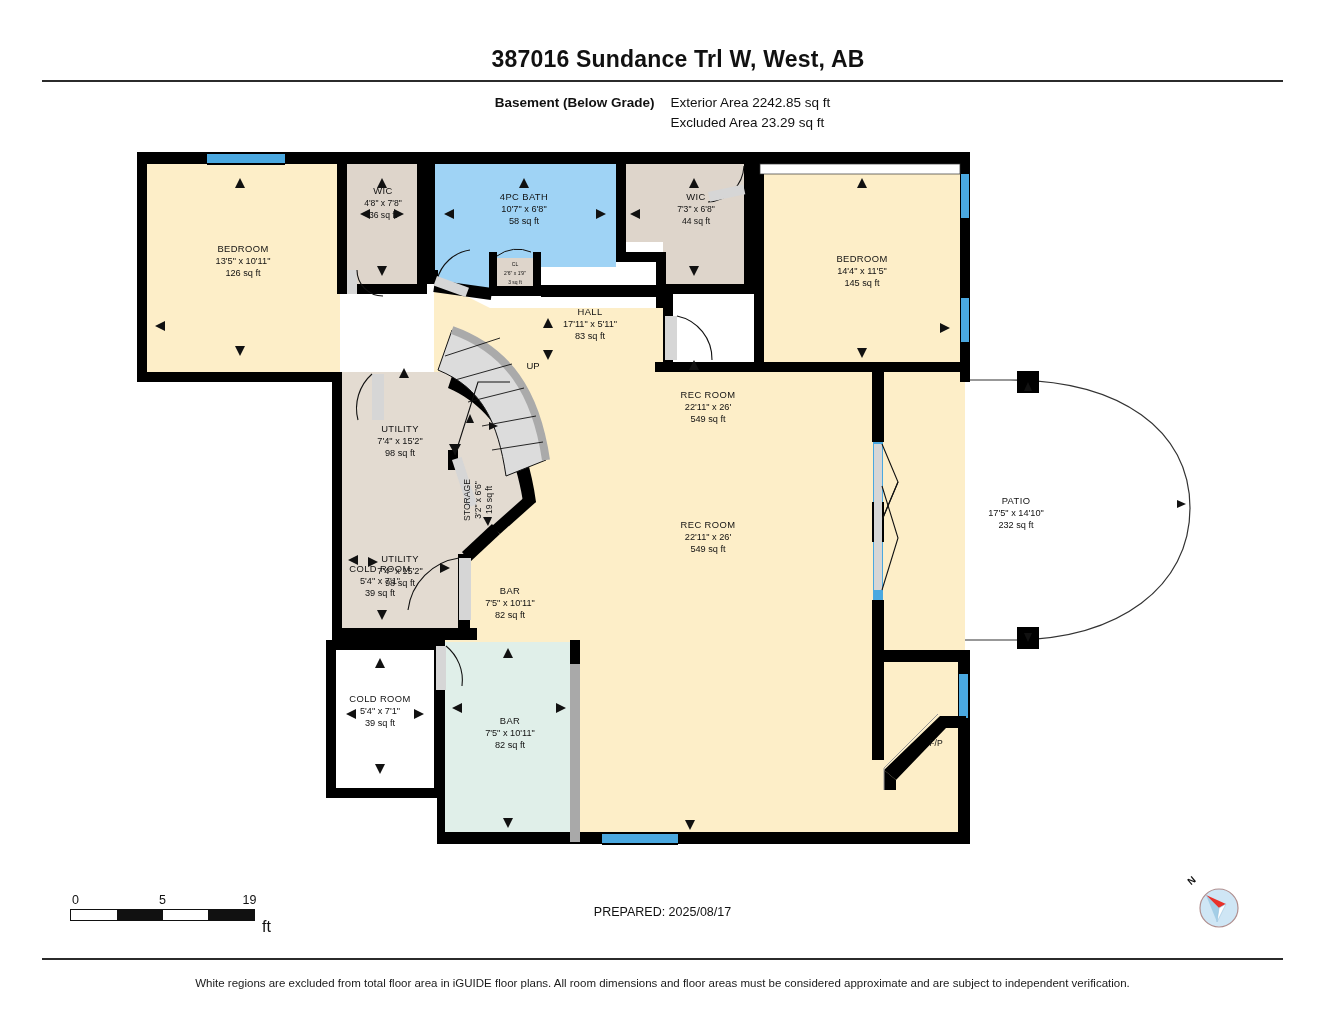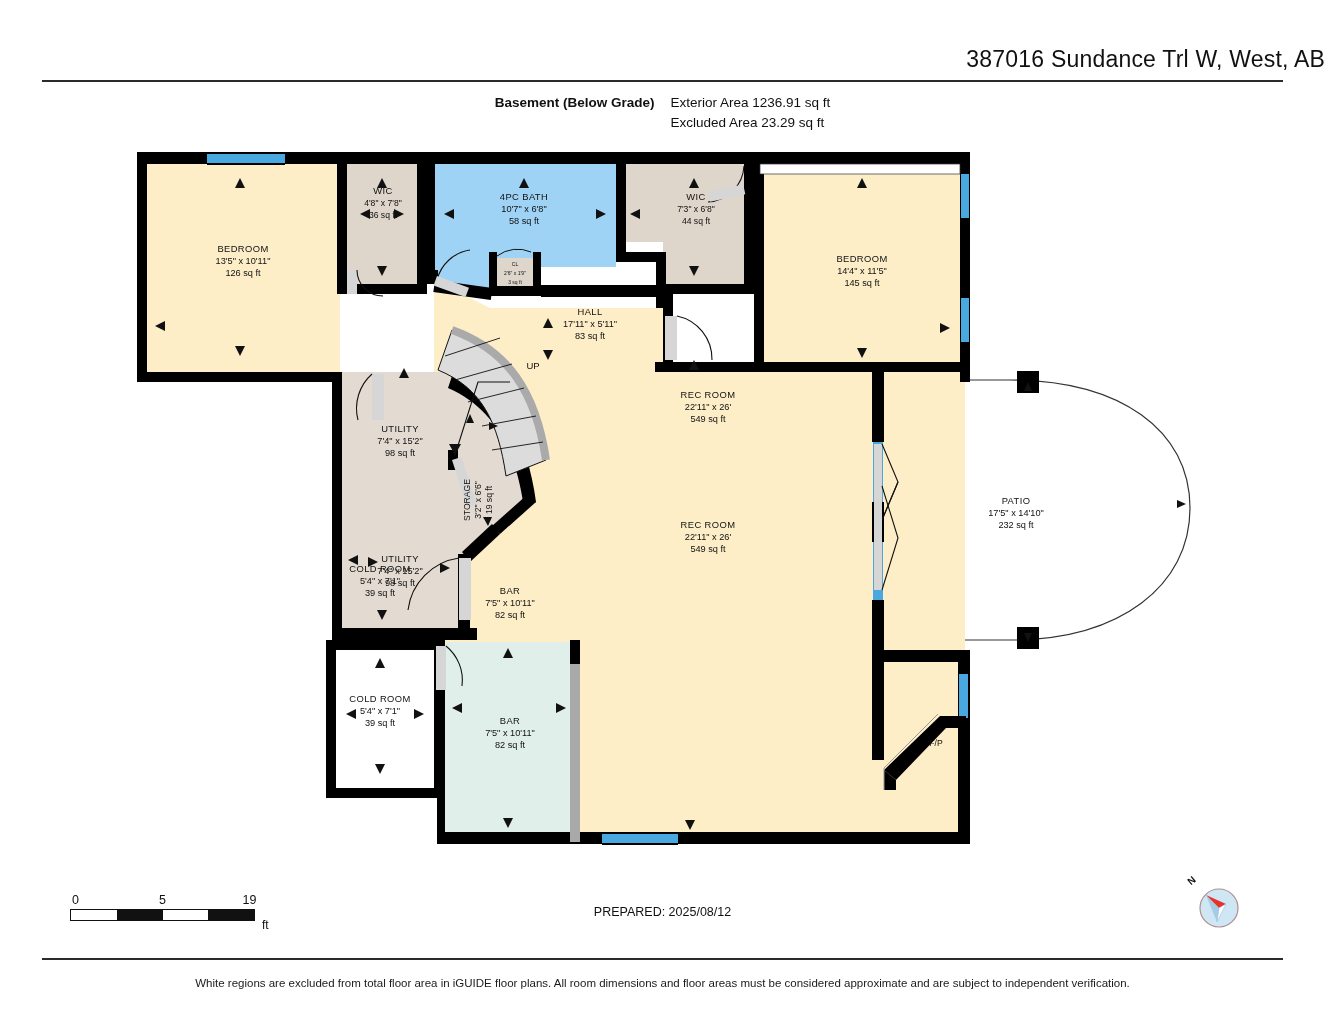--- a/index.html
+++ b/index.html
@@ -2,22 +2,22 @@
 <html><head>
 <meta charset="utf-8">
 <style>
   html,body{margin:0;padding:0;background:#ffffff;}
   body{width:1325px;height:1024px;font-family:"Liberation Sans",sans-serif;color:#1a1a1a;position:relative;overflow:hidden;}
 
   .page{position:absolute;inset:0;}
 
   
   .title{
-    position:absolute;left:0;right:0;top:46px;text-align:right;
-    font-size:23px;font-weight:normal;letter-spacing:.2px;color:#111;margin-left:31px;
+    position:absolute;left:0;right:0;top:46px;text-align:center;
+    font-size:23px;font-weight:bold;letter-spacing:.2px;color:#111;margin-left:31px;
   }
   .rule-top{
     position:absolute;left:42px;right:42px;top:80px;height:2px;background:#2b2b2b;
   }
   .meta{
     position:absolute;left:0;right:0;top:93px;
     display:flex;justify-content:center;
   }
   .meta-inner{display:flex;gap:16px;align-items:flex-start;}
   .meta-label{font-size:13.5px;font-weight:bold;color:#111;line-height:20px;white-space:nowrap;}
@@ -26,21 +26,21 @@
 
   
   .plan{position:absolute;left:0;top:130px;width:1325px;height:740px;}
 
   
   .scalebar{position:absolute;left:70px;top:893px;width:185px;}
   .scale-nums{position:relative;height:16px;}
   .scale-nums span{position:absolute;font-size:12.5px;color:#111;transform:translateX(-50%);}
   .scale-track{position:relative;height:10px;border:1px solid #111;background:#fff;display:flex;}
   .scale-track i{display:block;height:100%;}
-  .scale-ft{position:absolute;left:192px;top:25px;font-size:12px;color:#111;}
+  .scale-ft{position:absolute;left:192px;top:25px;font-size:16px;color:#111;}
 
   .prepared{
     position:absolute;left:0;right:0;top:905px;text-align:center;
     font-size:12.5px;color:#111;
   }
 
   .compass{position:absolute;left:1195px;top:884px;width:48px;height:48px;}
   .compass-n{position:absolute;left:-7px;top:-9px;font-size:10px;font-weight:bold;color:#111;
     transform:rotate(-40deg);transform-origin:center;}
 
@@ -62,21 +62,21 @@
 
 <div class="page">
 
   <div class="title">387016 Sundance Trl W, West, AB</div>
   <div class="rule-top"></div>
 
   <div class="meta">
     <div class="meta-inner">
       <div class="meta-label">Basement (Below Grade)</div>
       <div class="meta-values">
-        <div>Exterior Area 1236.91 sq ft</div>
+        <div>Exterior Area 2242.85 sq ft</div>
         <div>Excluded Area 23.29 sq ft</div>
       </div>
     </div>
   </div>
 
   <svg class="plan" viewBox="0 0 1325 740">
 
     <g>
       <path d="M880 250 L1010 250 C1120 250 1190 300 1190 378 C1190 456 1120 510 1010 510 L880 510 Z" fill="#ffffff" stroke="#333" stroke-width="1.2"></path>
       <text class="rlabel nm" x="1016" y="374">PATIO</text>
@@ -383,21 +383,21 @@
     </div>
     <div class="scale-track">
       <i style="width:25%;background:#fff"></i>
       <i style="width:25%;background:#111"></i>
       <i style="width:25%;background:#fff"></i>
       <i style="width:25%;background:#111"></i>
     </div>
     <div class="scale-ft">ft</div>
   </div>
 
-  <div class="prepared">PREPARED: 2025/08/12</div>
+  <div class="prepared">PREPARED: 2025/08/17</div>
 
   <div class="compass">
     <svg viewBox="0 0 48 48" width="48" height="48">
       <circle cx="24" cy="24" r="19" fill="#cfe6f5" stroke="#b08f8f" stroke-width="1.2"></circle>
       <path d="M24 24 L11 11 L31 20 Z" fill="#e8312a"></path>
       <path d="M24 24 L31 20 L22 38 Z" fill="#ffffff" stroke="#9cc3dd" stroke-width="0.6"></path>
       <path d="M24 24 L11 11 L22 38 Z" fill="#7fb8d9" opacity="0.55"></path>
     </svg>
     <div class="compass-n">N</div>
   </div>

